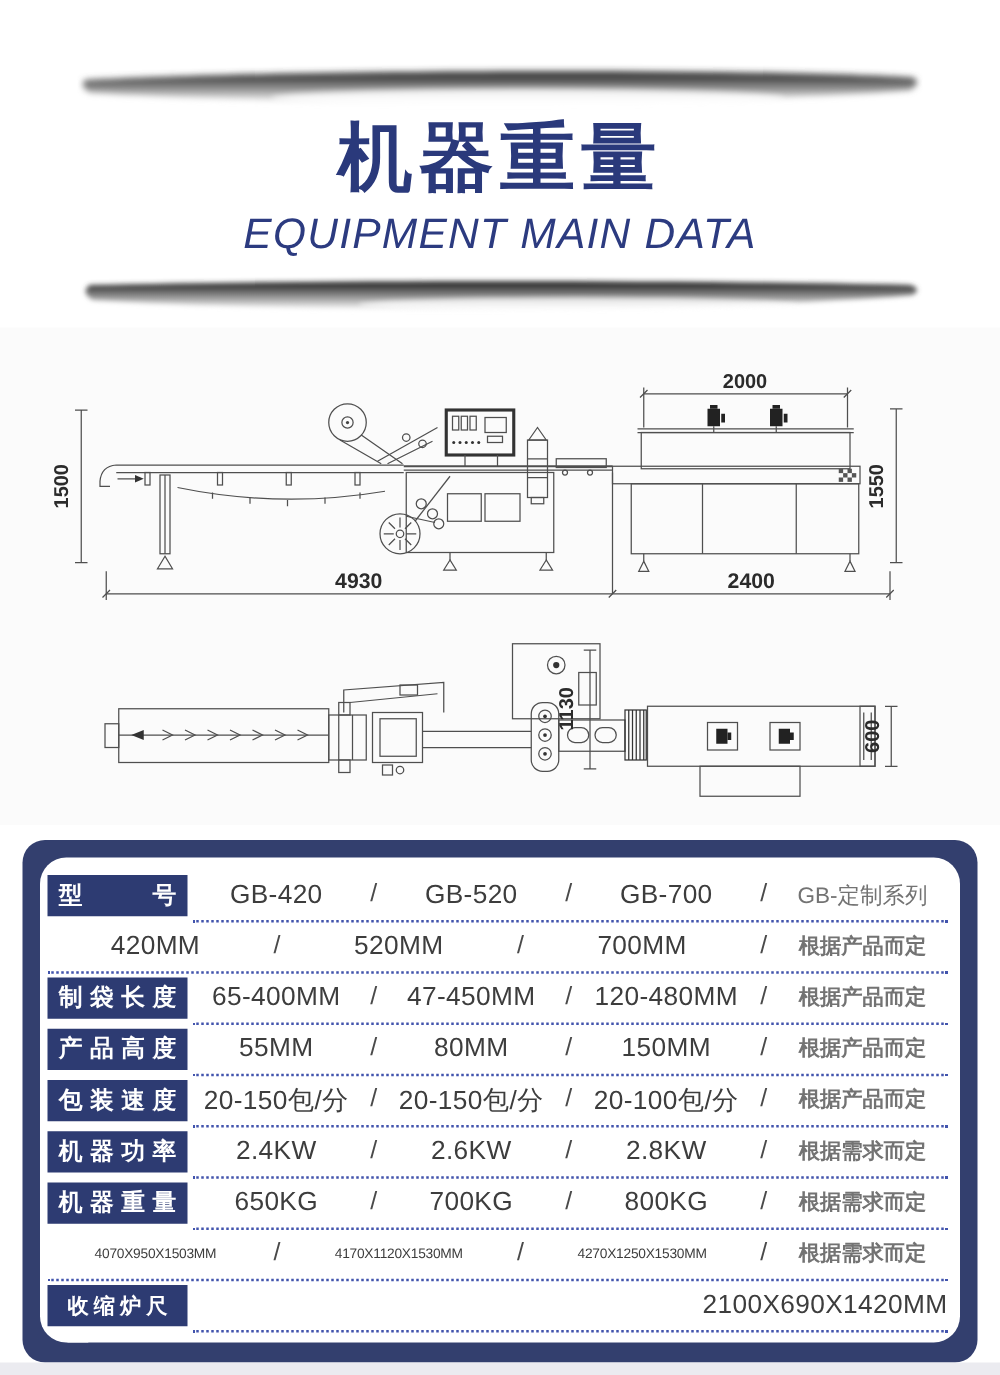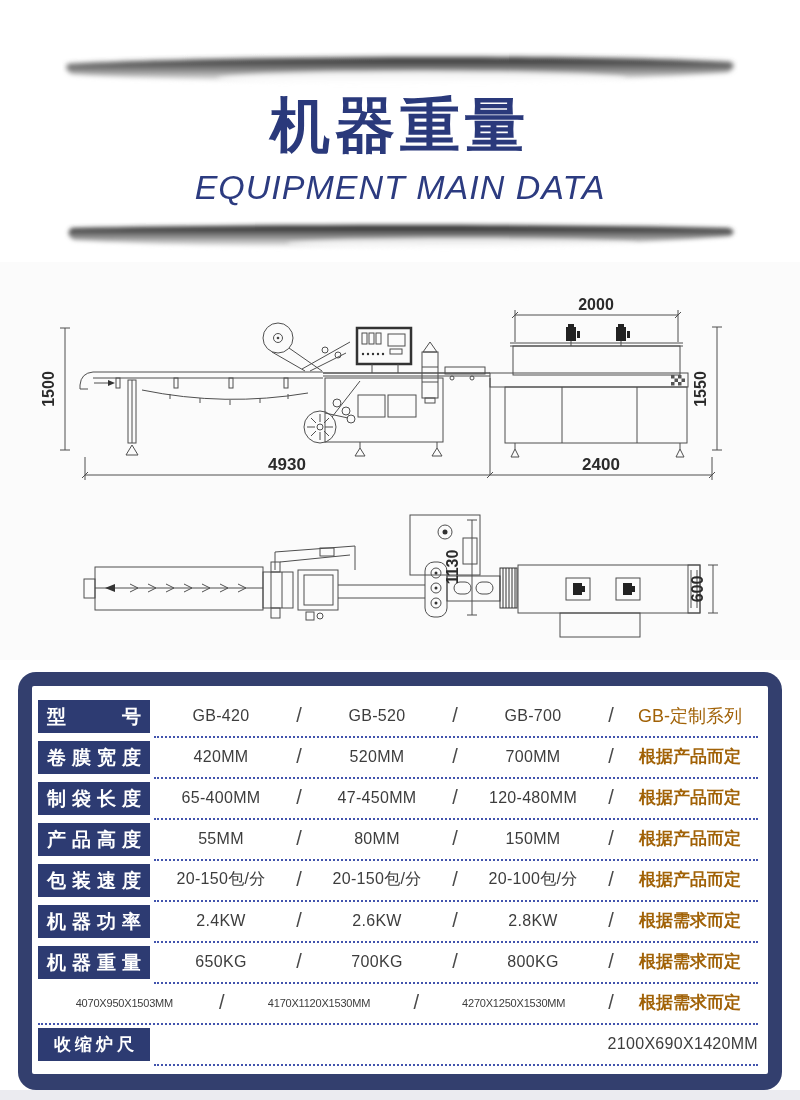--- a/index.html
+++ b/index.html
@@ -19,32 +19,32 @@
   .drawings-bg{position:absolute;left:0;top:262px;width:800px;height:398px;background:#fbfbfb;}
   .diagram{position:absolute;left:20px;}
   .diagram.side{top:285px;}
   .diagram.top{top:500px;}
   .diagram text{font-family:"Liberation Sans","DejaVu Sans",sans-serif;font-weight:600;fill:#2b2b2b;}
 
   
   .spec-container{position:absolute;left:18px;top:672px;width:764px;height:418px;
       background:#333f6e;border-radius:18px;}
   .spec-panel{position:absolute;left:14px;right:14px;top:14px;bottom:16px;
-      background:#ffffff;border-radius:2px;overflow:hidden;}
+      background:#ffffff;border-radius:21px;overflow:hidden;}
   .rows{padding-top:10px;}
   .row{display:flex;align-items:center;height:41px;padding-left:6px;padding-right:10px;}
   .lbl{width:112px;box-sizing:border-box;height:33px;line-height:33px;background:#2d3b72;
       color:#ffffff;font-size:19px;font-weight:700;padding:0 9px;margin-right:4px;
       text-align:justify;text-align-last:justify;flex:none;}
   .lbl5{font-size:17px;padding:0 16px;}
   .vals{flex:1;display:flex;align-items:center;height:100%;
       border-bottom:2px dotted #4254ad;min-width:0;}
-  .v{flex:1;text-align:center;font-size:16px;color:#3d3d3d;letter-spacing:.3px;white-space:nowrap;}
+  .v{flex:1;text-align:center;font-size:21px;color:#3d3d3d;letter-spacing:.3px;white-space:nowrap;}
   .sep{width:22px;text-align:center;font-size:20px;color:#4a4a4a;flex:none;}
-  .v4{width:136px;flex:none;text-align:center;font-size:17px;font-weight:600;color:#a16207;white-space:nowrap;}
+  .v4{width:136px;flex:none;text-align:center;font-size:17px;font-weight:600;color:#737373;white-space:nowrap;}
   .row.model .v4{font-size:18px;font-weight:500;}
   .row.small .v{font-size:11px;letter-spacing:-.2px;}
   .v.single{text-align:right;padding-left:16px;}
   .bottom-strip{position:absolute;left:0;top:1090px;width:800px;height:10px;background:#ebebf0;}
 </style>
 </head>
 <body>
 
 <div class="canvas">
 
@@ -259,21 +259,20 @@
             <div class="sep">/</div>
             <div class="v">GB-520</div>
             <div class="sep">/</div>
             <div class="v">GB-700</div>
             <div class="sep">/</div>
             <div class="v4">GB-定制系列</div>
           </div>
         </div>
 
         <div class="row">
-          <div class="lbl">卷膜宽度</div>
           <div class="vals">
             <div class="v">420MM</div>
             <div class="sep">/</div>
             <div class="v">520MM</div>
             <div class="sep">/</div>
             <div class="v">700MM</div>
             <div class="sep">/</div>
             <div class="v4">根据产品而定</div>
           </div>
         </div>

